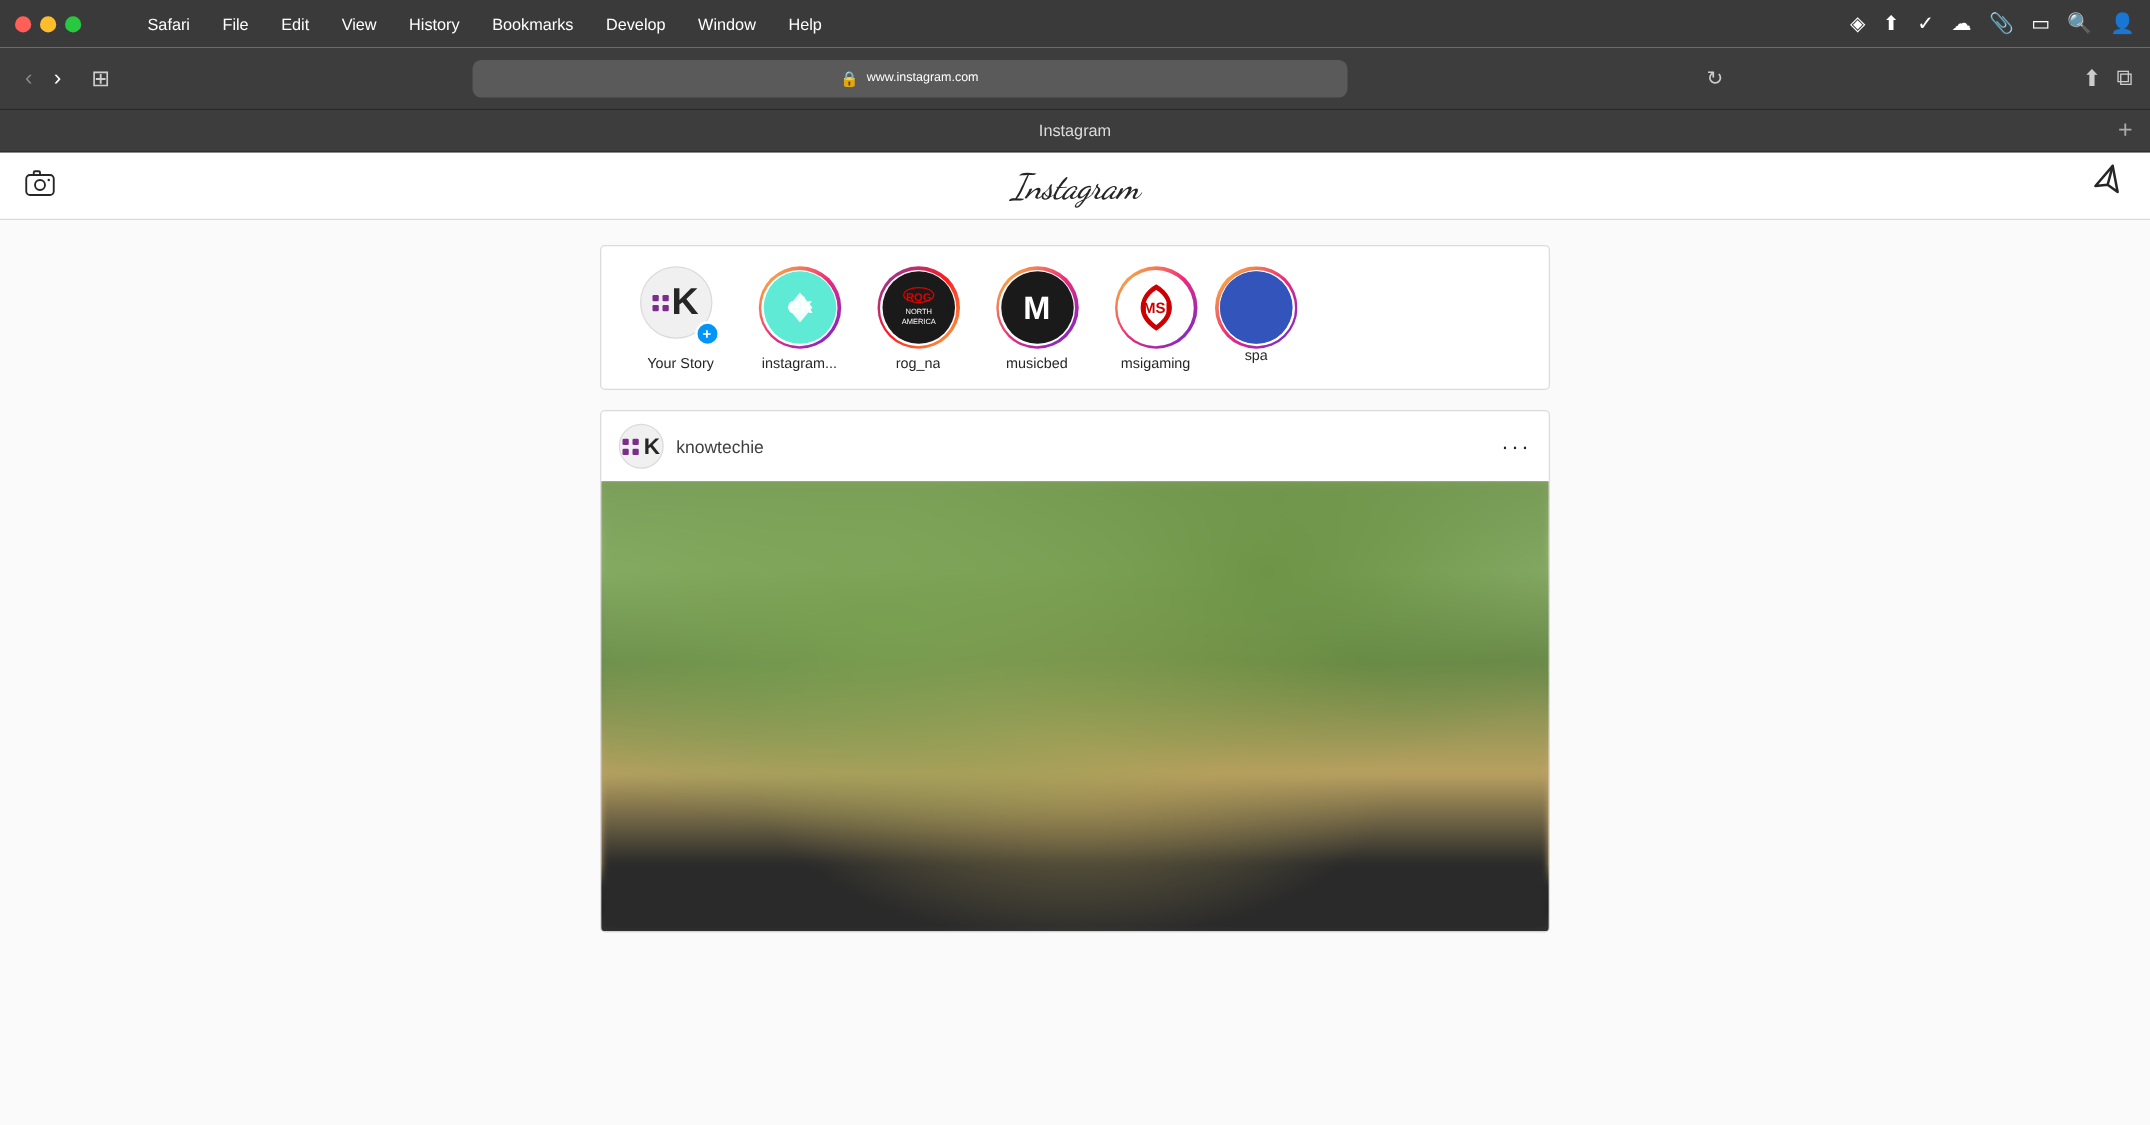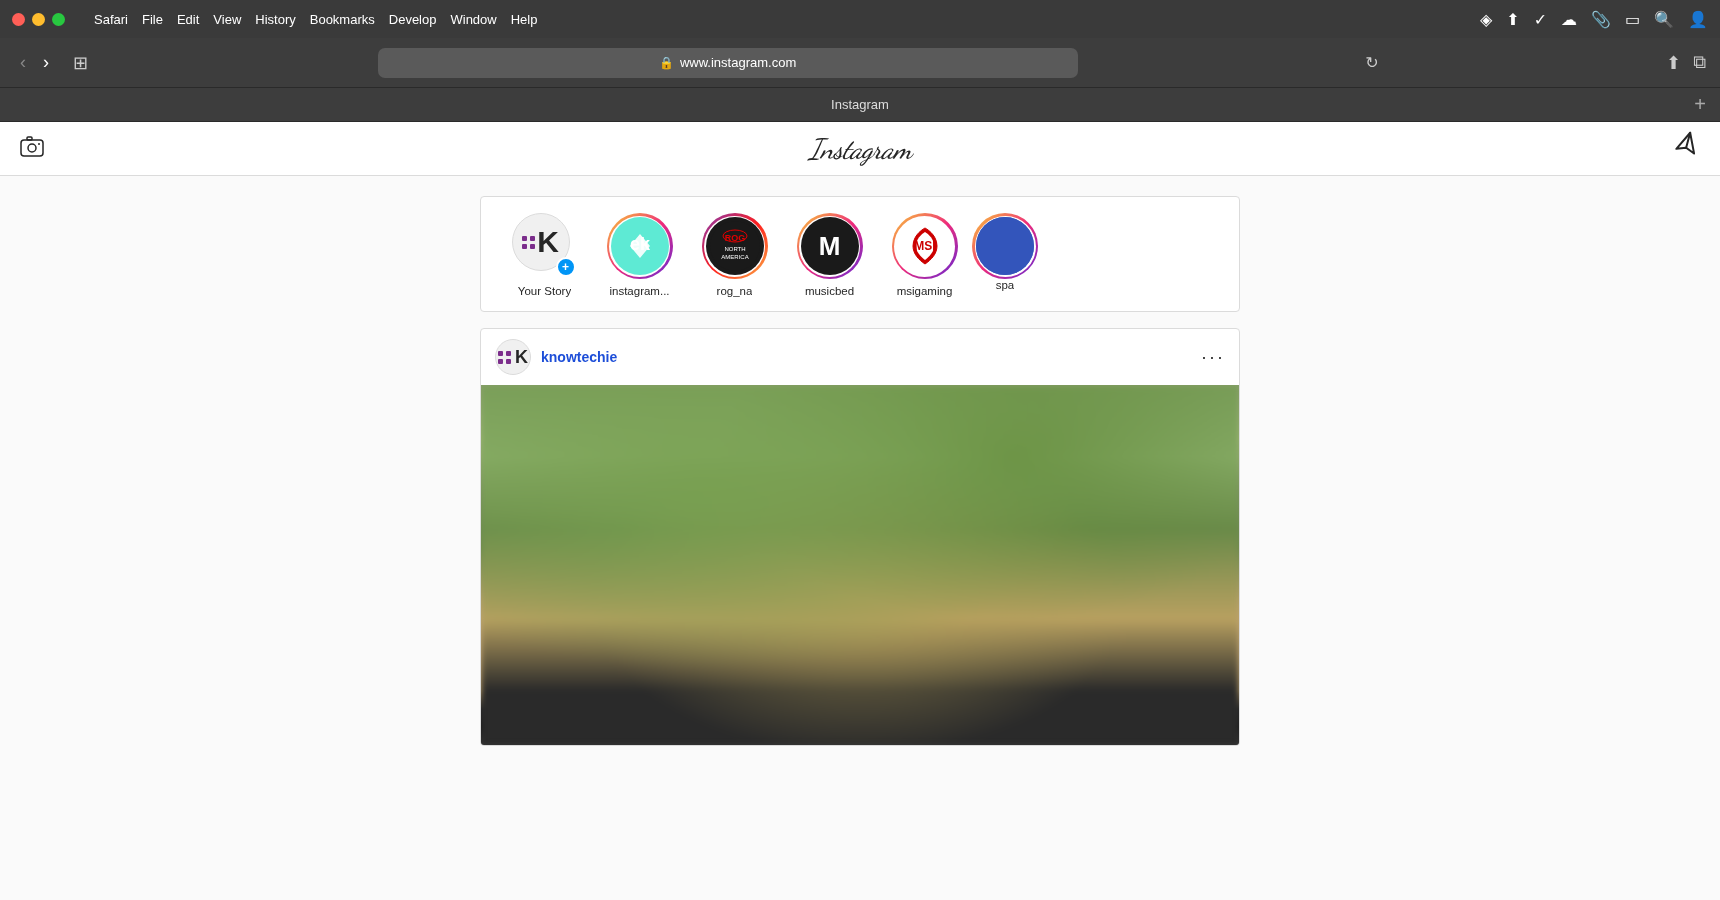--- a/index.html
+++ b/index.html
@@ -12,23 +12,23 @@
       background: #3a3a3a;
       display: flex;
       align-items: center;
       padding: 0 12px;
       gap: 8px;
       position: relative;
     }
     .titlebar-menu {
       display: flex;
       align-items: center;
-      gap: 14px;
+      gap: 26px;
       position: absolute;
-      left: 80px;
+      left: 92px;
     }
     .titlebar-menu span {
       color: #fff;
       font-size: 13px;
       cursor: default;
     }
     .titlebar-menu .apple-icon {
       font-size: 16px;
       color: #fff;
     }
@@ -103,21 +103,21 @@
       cursor: text;
       max-width: 700px;
       margin: 0 auto;
     }
     .address-bar .lock-icon {
       color: #aaa;
       font-size: 12px;
     }
     .address-bar .url-text {
       color: #fff;
-      font-size: 13px;
+      font-size: 10px;
     }
     .reload-btn {
       color: #ccc;
       font-size: 16px;
       background: none;
       border: none;
       cursor: pointer;
       padding: 2px 6px;
     }
     .toolbar-right {
@@ -326,22 +326,22 @@
       height: 36px;
       border-radius: 50%;
       background: #f0f0f0;
       display: flex;
       align-items: center;
       justify-content: center;
       border: 1px solid #dbdbdb;
     }
     .post-username {
       font-size: 14px;
-      font-weight: 700;
-      color: #1d4ed8;
+      font-weight: 400;
+      color: #404040;
       flex: 1;
     }
     .post-more {
       font-size: 18px;
       color: #262626;
       cursor: pointer;
       letter-spacing: 2px;
       line-height: 1;
     }
     .post-image {

